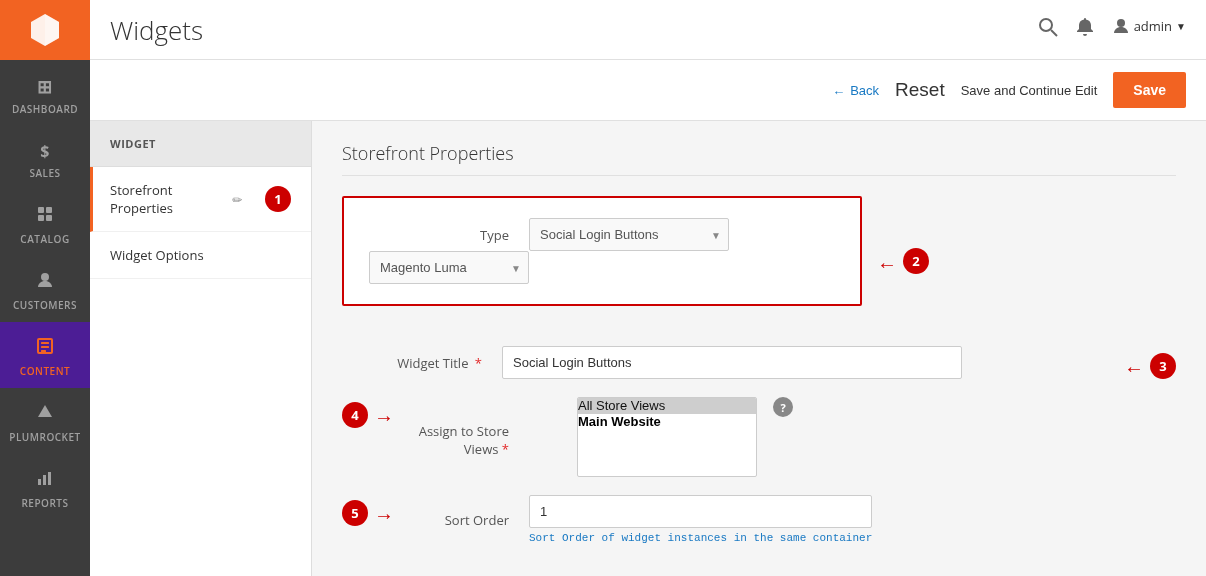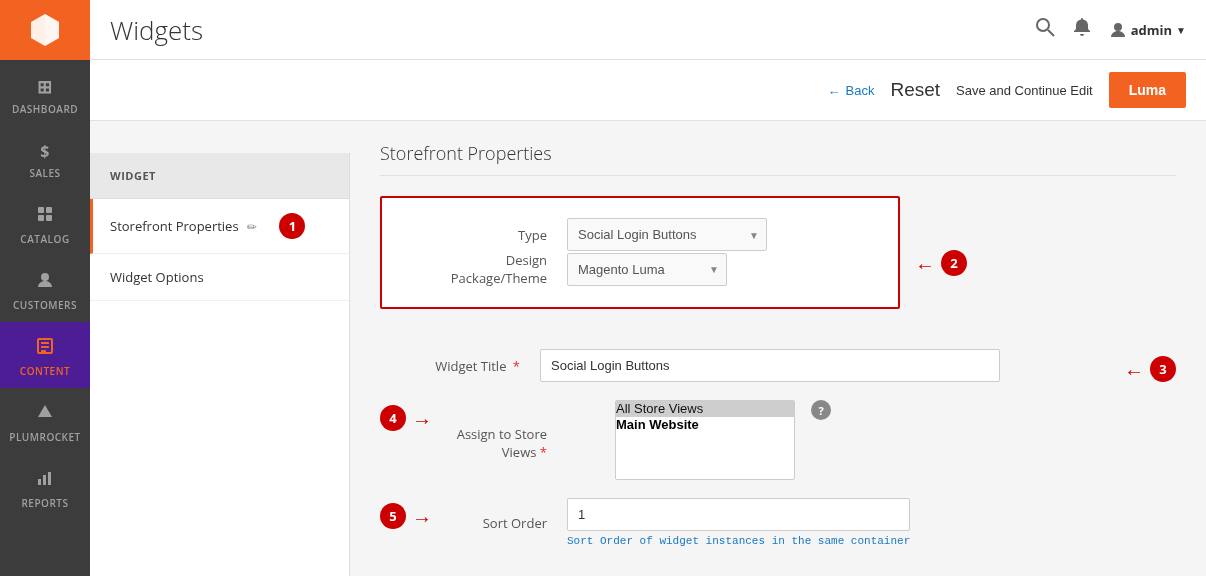--- a/index.html
+++ b/index.html
@@ -53,21 +53,21 @@
       padding: 0 20px;
       border-bottom: 1px solid #e0e0e0;
       flex-shrink: 0;
     }
     .page-title {
       font-size: 26px;
       font-weight: 300;
       color: #333;
       flex: 1;
     }
-    .header-icons { display: flex; align-items: center; gap: 18px; font-weight: bold; }
+    .header-icons { display: flex; align-items: flex-start; gap: 18px; }
     .header-icon { color: #666; font-size: 18px; cursor: pointer; }
     .admin-label { font-size: 13px; color: #333; cursor: pointer; display: flex; align-items: center; gap: 4px; }
 
     
     .action-bar {
       background: #fff;
       border-bottom: 1px solid #e0e0e0;
       padding: 12px 20px;
       display: flex;
       align-items: center;
@@ -78,25 +78,24 @@
     .btn-back { background: none; border: none; cursor: pointer; color: #1979c3; font-size: 13px; display: flex; align-items: center; gap: 5px; }
     .btn-reset { background: none; border: none; cursor: pointer; color: #333; font-size: 19px; }
     .btn-save-continue { background: none; border: none; cursor: pointer; color: #333; font-size: 13px; }
     .btn-save { background: #f26322; color: #fff; border: none; padding: 10px 20px; font-size: 14px; font-weight: 600; cursor: pointer; border-radius: 2px; }
 
     
     .content-area { flex: 1; display: flex; overflow: hidden; background: #f5f5f5; }
 
     
     .left-panel {
-      width: 260px;
+      width: 222px;
       background: #fff;
       border-right: 1px solid #ddd;
       flex-shrink: 0;
-      margin-top: 32px;
     }
     .panel-header {
       padding: 15px 20px;
       background: #e8e8e8;
       font-size: 11px;
       font-weight: 700;
       color: #555;
       text-transform: uppercase;
       letter-spacing: 0.5px;
       border-bottom: 1px solid #ddd;
@@ -341,21 +340,21 @@
     </div>
   </header>
 
   <div class="action-bar">
     <button class="btn-back">
       <span>←</span>
       <span>Back</span>
     </button>
     <button class="btn-reset">Reset</button>
     <button class="btn-save-continue">Save and Continue Edit</button>
-    <button class="btn-save">Luma</button>
+    <button class="btn-save">Save</button>
   </div>
 
   <div class="content-area">
 
     <div class="left-panel">
       <div class="panel-header">WIDGET</div>
       <div class="panel-item active">
         <span>Storefront Properties</span>
         <span class="edit-icon">✏</span>
         &nbsp;&nbsp;
@@ -376,21 +375,20 @@
             <div class="form-control">
               <div class="select-wrapper">
                 <select class="form-select">
                   <option>Social Login Buttons</option>
                 </select>
                 <span class="select-arrow">▼</span>
               </div>
             </div>
           </div>
           <div class="form-row">
-            <label class="form-label">Design Package/Theme</label>
             <div class="form-control">
               <div class="select-wrapper">
                 <select class="form-select" style="min-width:160px;">
                   <option>Magento Luma</option>
                 </select>
                 <span class="select-arrow">▼</span>
               </div>
             </div>
           </div>
         </div>

